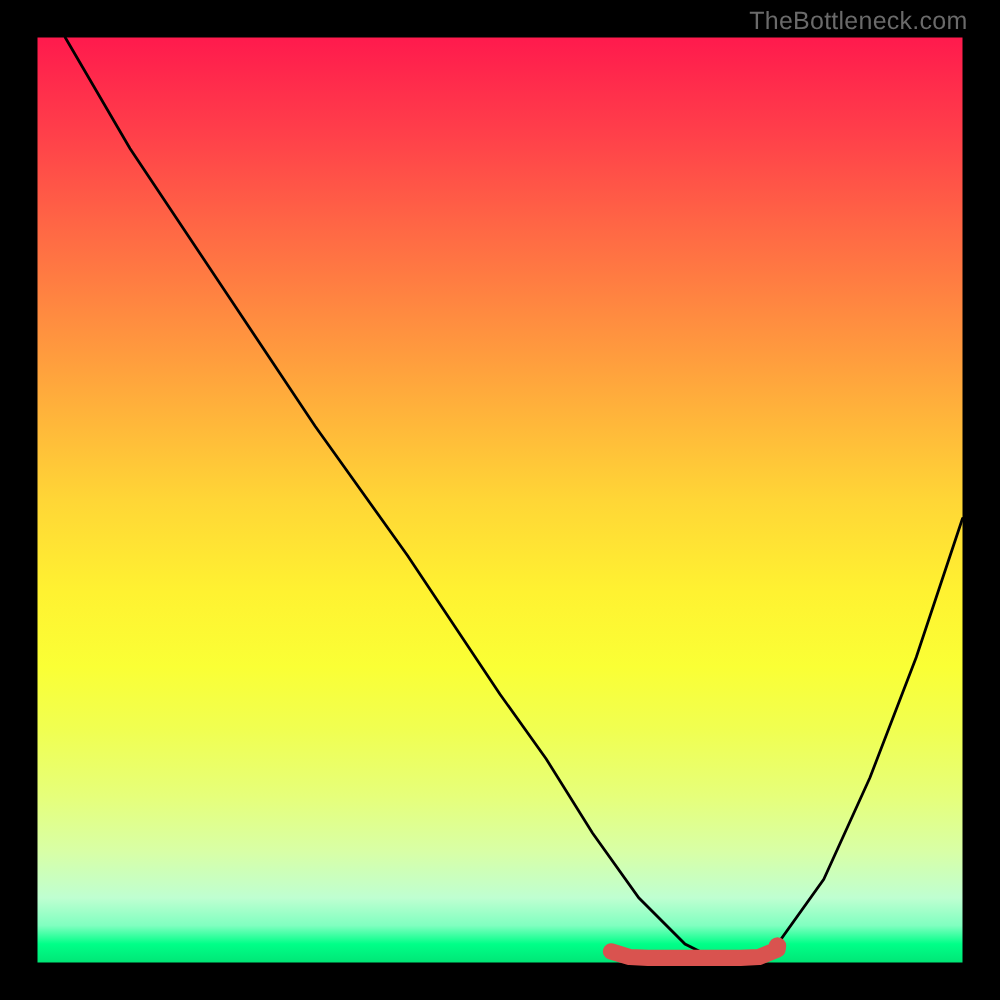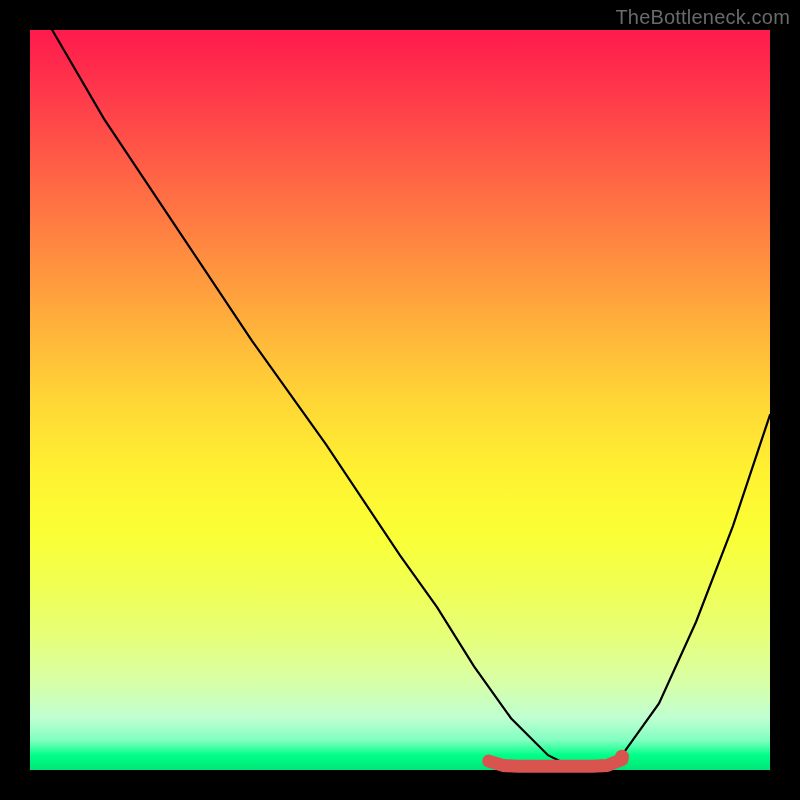--- a/index.html
+++ b/index.html
@@ -39,21 +39,21 @@
       #d8ffa6 88%,
       #bfffd1 93%,
       #80ffc0 96%,
       #00ff88 98%,
       #00e676 100%
     );
   }
   .watermark {
     position: absolute;
     top: 6px;
-    right: 10px;
+    right: 26px;
     color: #6a6a6a;
     font-size: 20px;
     font-weight: 500;
     letter-spacing: 0.2px;
   }
   svg.curves {
     position: absolute;
     left: 30px;
     top: 30px;
     width: 740px;

